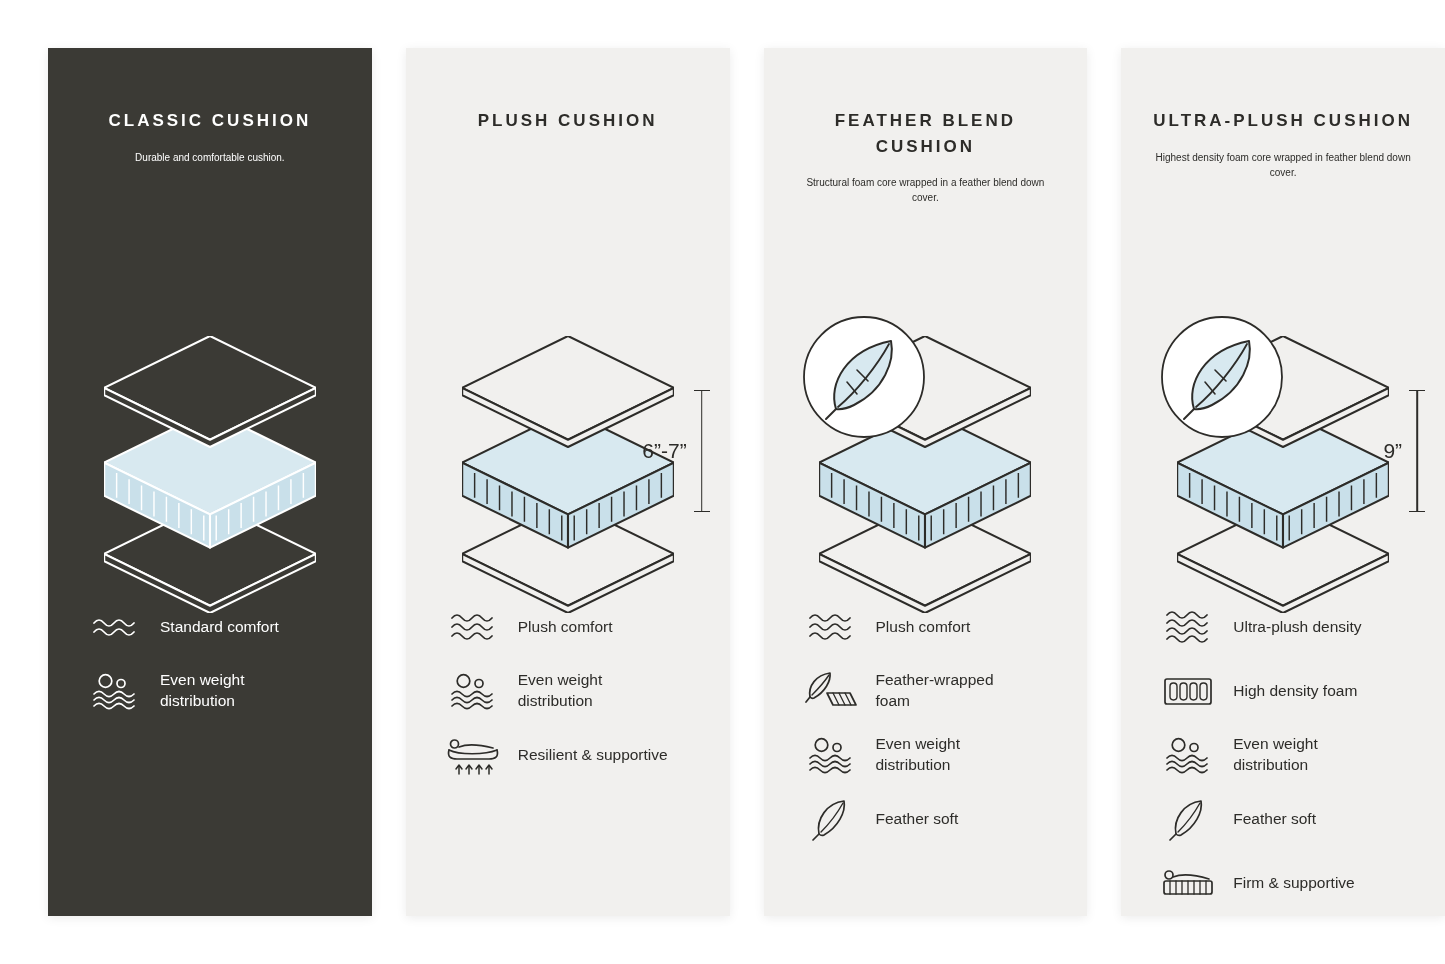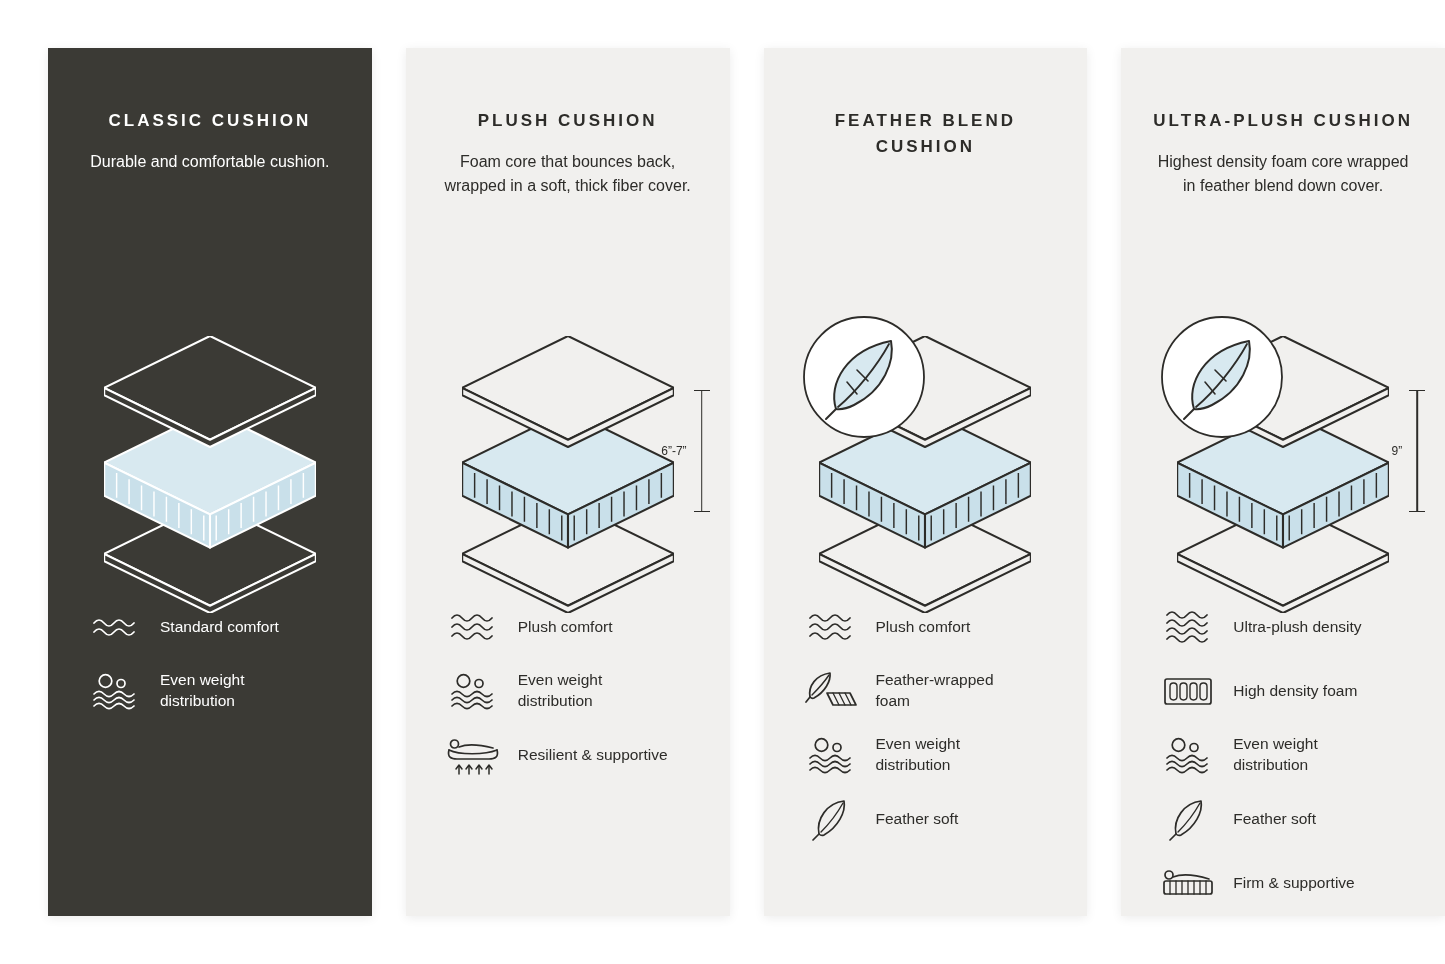--- a/index.html
+++ b/index.html
@@ -36,21 +36,21 @@
     padding: 60px 18px 0;
     text-align: center;
     font-size: 17px;
     font-weight: bold;
     letter-spacing: 3px;
     line-height: 1.5;
   }
   .card-desc {
     margin: 16px 32px 0;
     text-align: center;
-    font-size: 16px;
+    font-size: 10px;
     line-height: 1.5;
   }
   .illustration {
     position: absolute;
     top: 288px;
     left: 50%;
     transform: translateX(-50%);
     width: 212px;
   }
   .badge {
@@ -60,21 +60,21 @@
   }
   .measure {
     position: absolute;
     top: 54px;
     right: -36px;
     height: 122px;
     display: flex;
     align-items: center;
     gap: 7px;
   }
-  .measure-label { font-size: 12px; white-space: nowrap; text-align: center; }
+  .measure-label { font-size: 21px; white-space: nowrap; text-align: center; }
   .measure-line {
     position: relative;
     width: 16px; height: 122px;
     border-top: 1.6px solid var(--line);
     border-bottom: 1.6px solid var(--line);
   }
   .measure-line::before {
     content: "";
     position: absolute;
     left: 50%; top: 0; bottom: 0;
@@ -236,21 +236,20 @@
               <use href="#g-weight"></use>
             </svg>
           </span>
         <span class="flabel">Even weight distribution</span>
       </div>
     </div>
   </div>
 
   <div class="card">
     <h2 class="card-title">PLUSH CUSHION</h2>
-    <p class="card-desc">Foam core that bounces back, wrapped in a soft, thick fiber cover.</p>
     <div class="illustration">
       <svg width="212" height="277" viewBox="0 0 204 267">
           <use href="#g-cushion"></use>
         </svg>
       <div class="measure">
         <span class="measure-label">6”-7”</span>
         <span class="measure-line"></span>
       </div>
     </div>
     <div class="features">
@@ -276,20 +275,21 @@
               <use href="#g-resilient"></use>
             </svg>
           </span>
         <span class="flabel">Resilient &amp; supportive</span>
       </div>
     </div>
   </div>
 
   <div class="card">
     <h2 class="card-title">FEATHER BLEND CUSHION</h2>
+    <p class="card-desc">Structural foam core wrapped in a feather blend down cover.</p>
     <div class="illustration">
       <svg width="212" height="277" viewBox="0 0 204 267">
           <use href="#g-cushion"></use>
         </svg>
       <div class="badge">
         <svg width="126" height="126" viewBox="0 0 126 126">
             <use href="#g-badge"></use>
           </svg>
       </div>
     </div>

